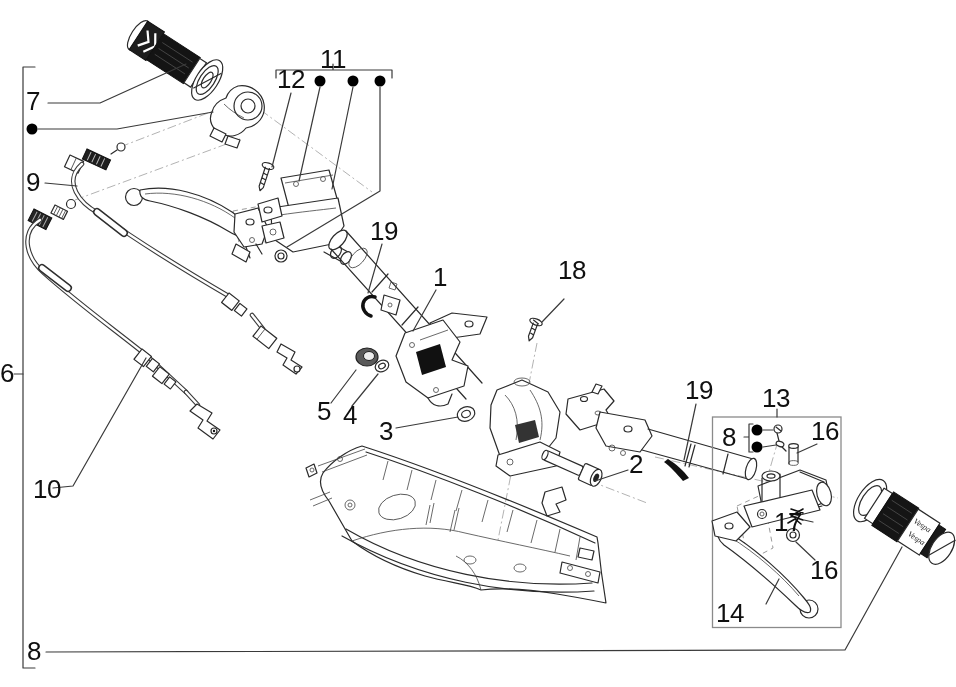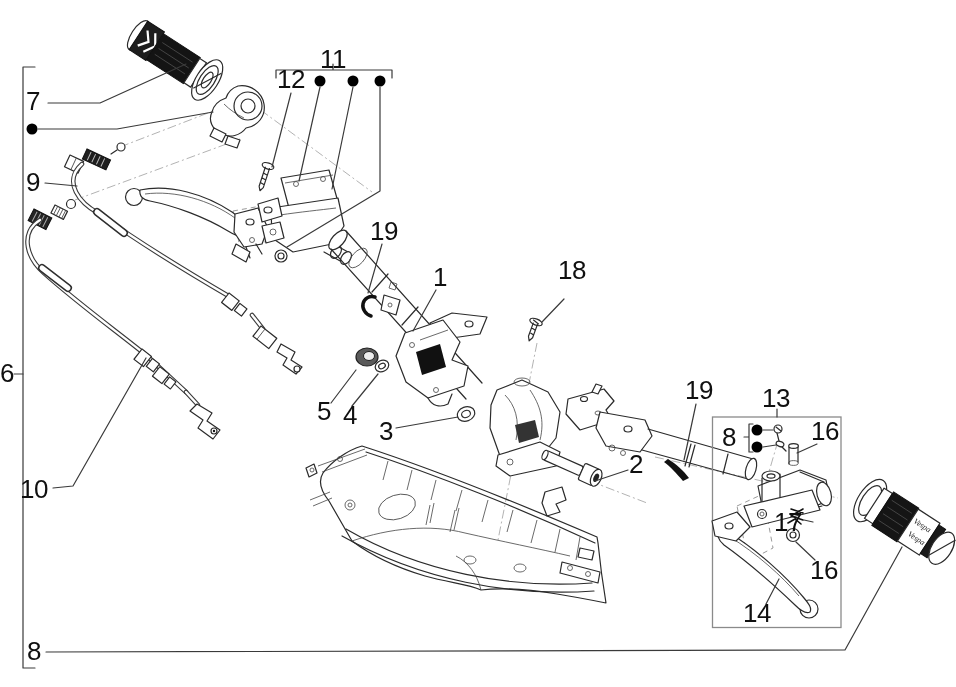--- a/index.html
+++ b/index.html
@@ -351,25 +351,25 @@
 
 <div class="callout" style="left:440px;top:277px">1</div>
 <div class="callout" style="left:636px;top:464px">2</div>
 <div class="callout" style="left:386px;top:431px">3</div>
 <div class="callout" style="left:350px;top:415px">4</div>
 <div class="callout" style="left:324px;top:411px">5</div>
 <div class="callout" style="left:7px;top:373px">6</div>
 <div class="callout" style="left:33px;top:101px">7</div>
 <div class="callout" style="left:34px;top:651px">8</div>
 <div class="callout" style="left:33px;top:182px">9</div>
-<div class="callout" style="left:34px;top:489px">10</div>
+<div class="callout" style="left:47px;top:489px">10</div>
 <div class="callout" style="left:333px;top:59px">11</div>
 <div class="callout" style="left:291px;top:79px">12</div>
 <div class="callout" style="left:776px;top:398px">13</div>
-<div class="callout" style="left:757px;top:613px">14</div>
+<div class="callout" style="left:730px;top:613px">14</div>
 <div class="callout" style="left:729px;top:437px">8</div>
 <div class="callout" style="left:825px;top:431px">16</div>
 <div class="callout" style="left:824px;top:570px">16</div>
 <div class="callout" style="left:788px;top:522px">17</div>
 <div class="callout" style="left:572px;top:270px">18</div>
 <div class="callout" style="left:384px;top:231px">19</div>
 <div class="callout" style="left:699px;top:390px">19</div>
 
 </div>
 

